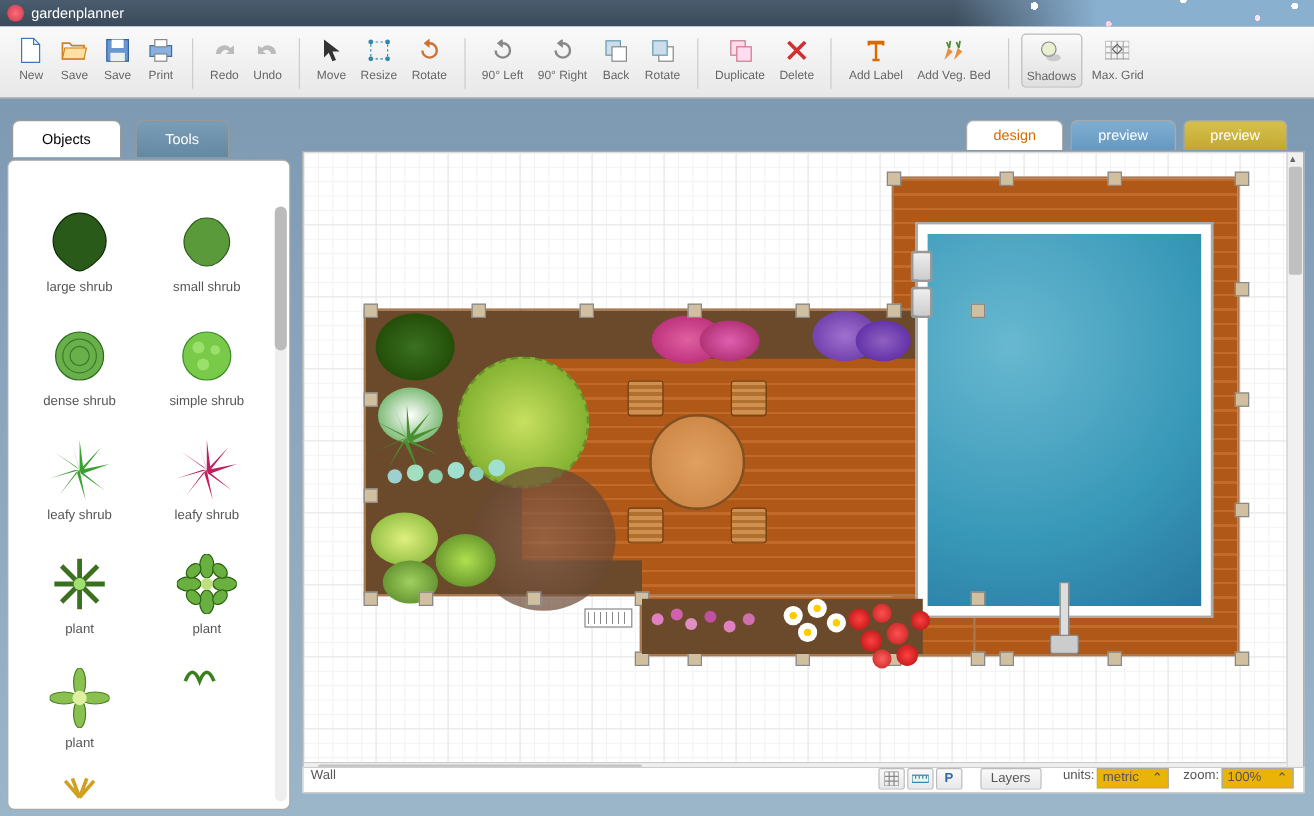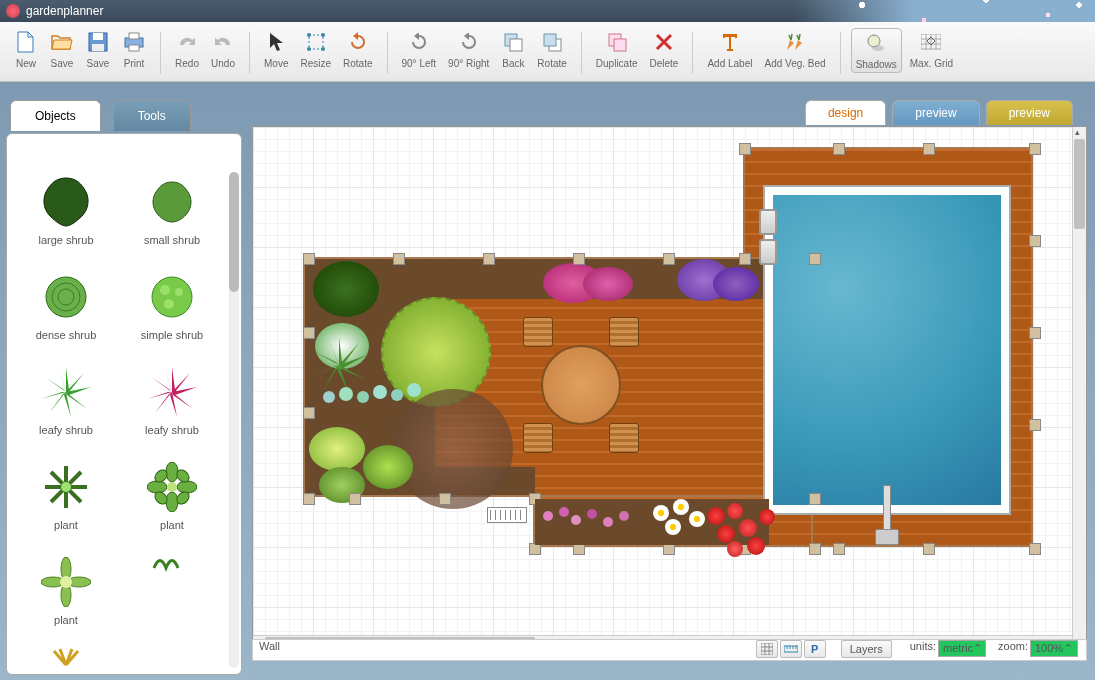--- a/index.html
+++ b/index.html
@@ -61,21 +61,21 @@
 .bed4{position:absolute;left:180px;top:132px;width:330px;height:40px;background:#6a4a2a}
 .table{position:absolute;left:288px;top:218px;width:80px;height:80px;border-radius:50%;background:radial-gradient(#e0a060,#c88040);border:2px solid #805020}
 .chair{position:absolute;width:30px;height:30px;background:repeating-linear-gradient(#d09050,#d09050 3px,#b07030 3px,#b07030 6px);border:1px solid #704010;border-radius:3px}
 .bench{position:absolute;left:234px;top:380px;width:40px;height:16px;background:#fff;border:1px solid #888;z-index:2}
 .bench::before{content:"";position:absolute;inset:2px;background:repeating-linear-gradient(90deg,#888 0,#888 1px,transparent 1px,transparent 5px)}
 .blob{position:absolute;border-radius:50%}
 .botbar{position:absolute;left:0;right:0;bottom:13px;height:22px;background:#fff;border:1px solid #ccc;display:flex;align-items:flex-start;padding:0 6px;font-size:11px;color:#555}
 .botbar .sp{flex:1}
 .botbar .bbtn{border:1px solid #bbb;padding:2px 8px;margin:0 2px;border-radius:2px;cursor:pointer;background:linear-gradient(#fafafa,#e8e8e8)}
 .botbar .ibtn{border:1px solid #bbb;width:22px;height:18px;margin:0 1px;display:flex;align-items:center;justify-content:center;cursor:pointer;border-radius:2px;background:linear-gradient(#fafafa,#e8e8e8)}
-.botbar .sel{border:1px solid #aaa;padding:1px 4px;margin:0 2px;width:48px;display:flex;justify-content:space-between;cursor:pointer;background:#22c55e}
+.botbar .sel{border:1px solid #aaa;padding:1px 4px;margin:0 2px;width:60px;display:flex;justify-content:space-between;cursor:pointer;background:#eab308}
 svg{display:block}
 </style>
 </head>
 <body>
 
 <div class="titlebar">
   <div class="logo"></div>
   <span>gardenplanner</span>
   <div class="branch"></div>
 </div>

